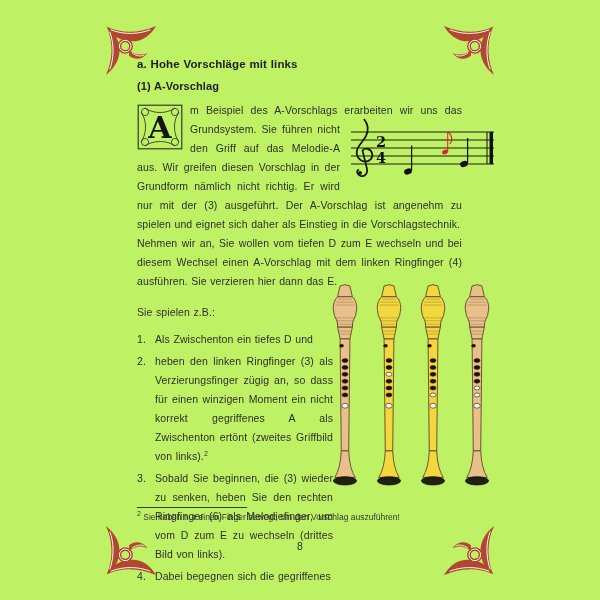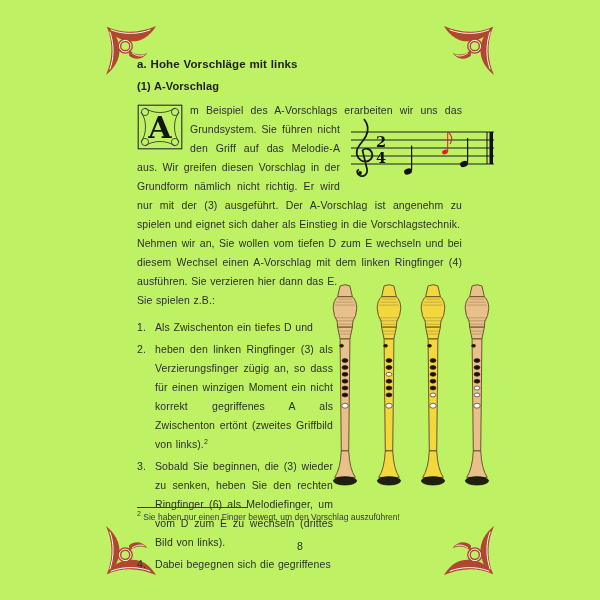--- a/index.html
+++ b/index.html
@@ -16,21 +16,21 @@
 
   
   .col{position:absolute;left:137px;top:57px;width:325px;font-size:10.5px;line-height:19px;
        text-align:justify;word-spacing:0.5px;letter-spacing:0.1px;}
   h1,h2{font-size:11.5px;color:#1f1f1f;margin:0 0 8px 0;line-height:14px;text-align:left;}
   h2{font-size:11px;margin:0 0 8px 0;}
   p{margin:0;}
   .dropcap{float:left;width:46px;height:46px;margin:3px 7px 4px 0;}
   .music{float:right;width:150px;height:76px;margin:-4px -36px 0 8px;}
   .tsig{font-family:"DejaVu Serif",serif;font-size:14.5px;font-weight:bold;fill:#111;text-anchor:middle;}
-  .leadin{margin-bottom:8px;text-align:left;}
+  .leadin{margin-top:12px;margin-bottom:8px;text-align:left;}
 
   .list{width:196px;margin-top:1px;}
   .item{position:relative;padding-left:18px;margin-bottom:3px;text-align:justify;}
   .item .num{position:absolute;left:0;top:0;}
   sup{font-size:7px;line-height:0;}
 
   
   .flutes{position:absolute;left:323px;top:282px;width:176px;height:218px;display:flex;}
   .flute{width:44px;height:218px;flex:0 0 44px;}
 

